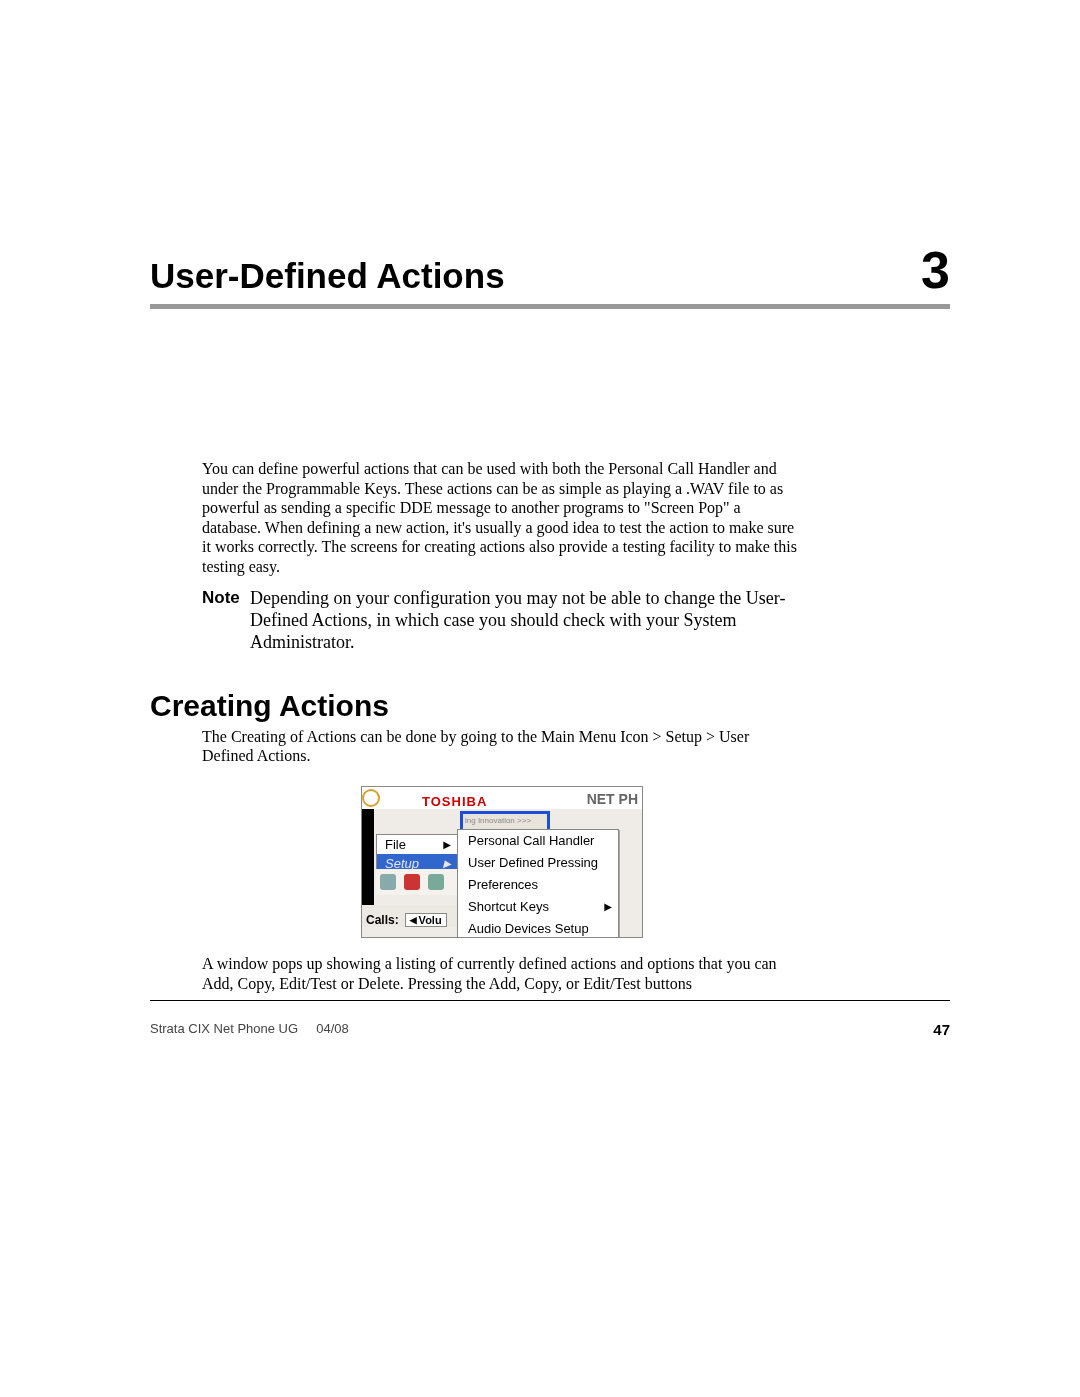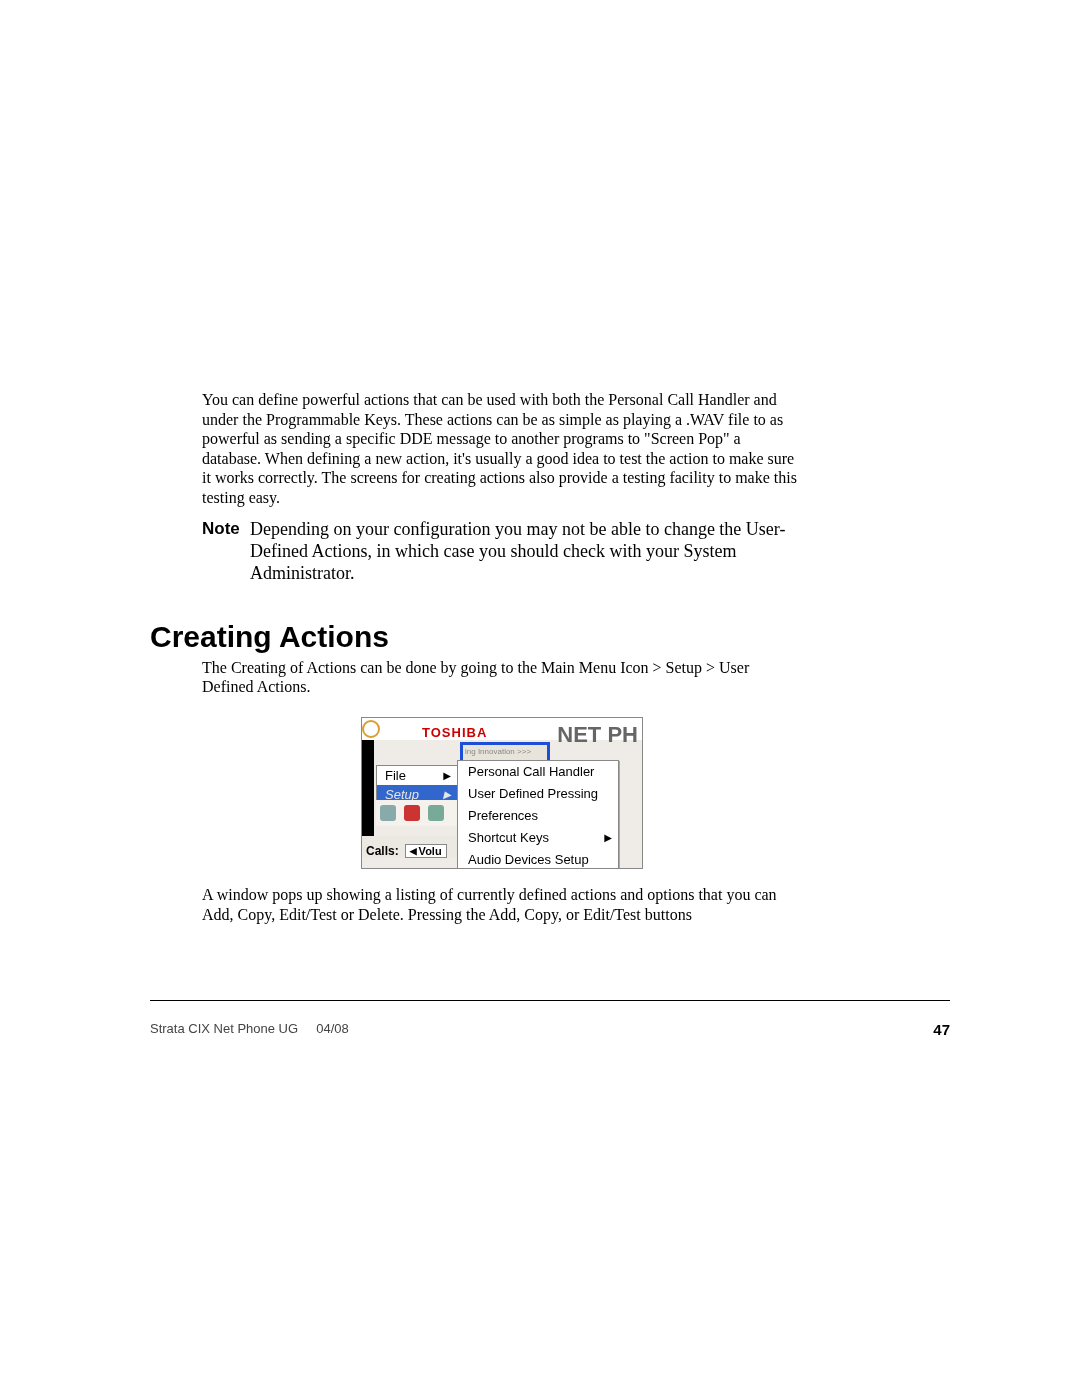--- a/index.html
+++ b/index.html
@@ -97,21 +97,21 @@
     font-size: 13px;
     letter-spacing: 1px;
     font-family: Arial, sans-serif;
   }
   .netph {
     position: absolute;
     right: 4px;
     top: 4px;
     font-family: Arial, sans-serif;
     font-weight: bold;
-    font-size: 22px;
+    font-size: 14px;
     color: #666;
   }
   .menu-col {
     position: absolute;
     left: 14px;
     top: 22px;
     width: 80px;
     background: #fff;
     border: 1px solid #888;
     box-shadow: 1px 1px 0 #aaa;
@@ -232,20 +232,24 @@
     border:2px solid #d8a030;
     border-radius:50%;
     background:#fff;
   }
 </style>
 </head>
 <body>
 
 <div class="page">
 
+  <div class="chapter-header">
+    <span class="chapter-title">User-Defined Actions</span>
+    <span class="chapter-number">3</span>
+  </div>
 
   <div class="body-block">
     <div class="para">You can define powerful actions that can be used with both the Personal Call Handler and under the Programmable Keys.  These actions can be as simple as playing a .WAV file to as powerful as sending a specific DDE message to another programs to "Screen Pop" a database.   When defining a new action, it's usually a good idea to test the action to make sure it works correctly.   The screens for creating actions also provide a testing facility to make this testing easy.</div>
 
     <div class="note-row">
       <div class="note-label">Note</div>
       <div class="note-text">Depending on your configuration you may not be able to change the User-Defined Actions, in which case you should check with your System Administrator.</div>
     </div>
   </div>
 

